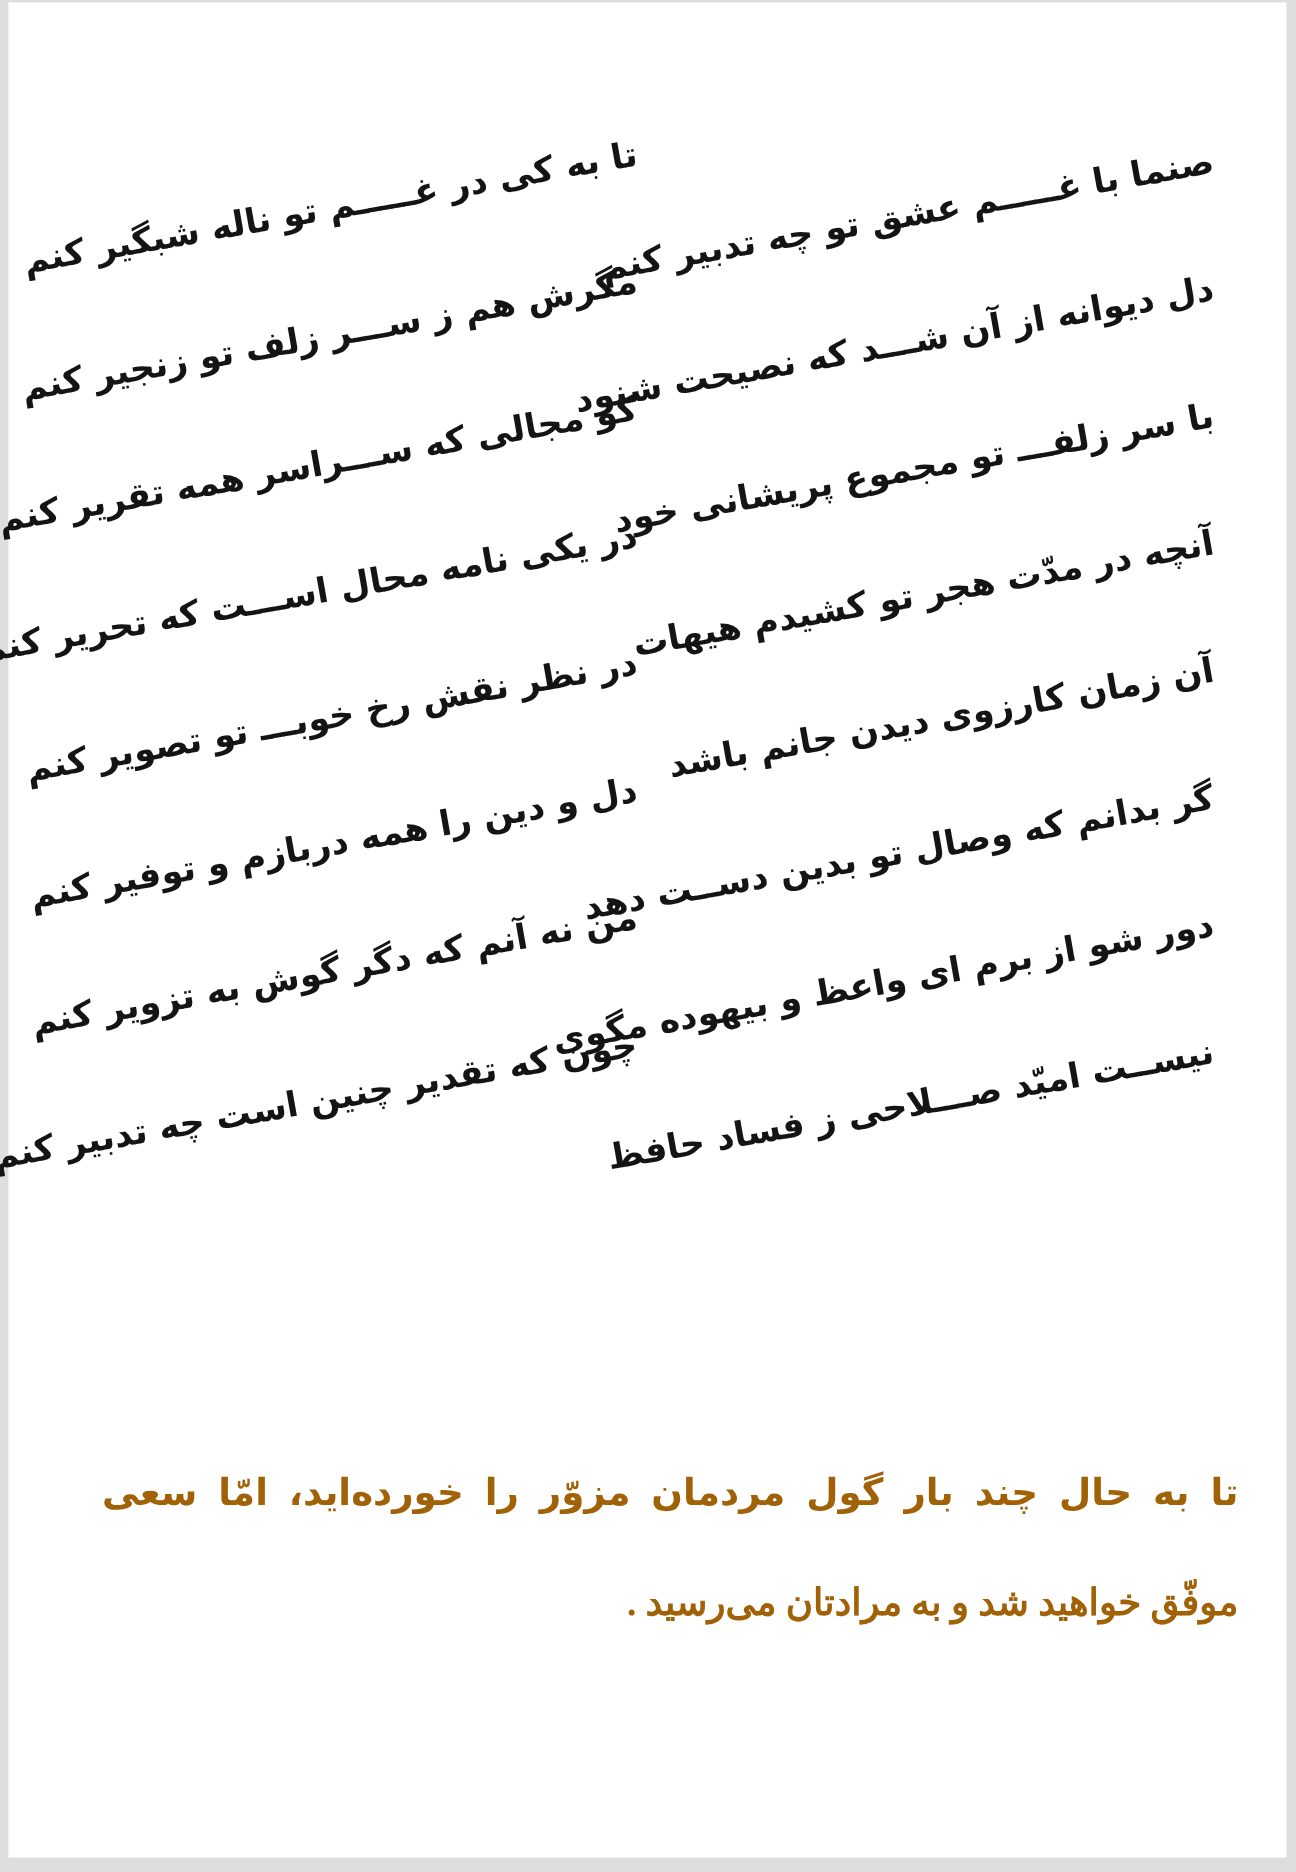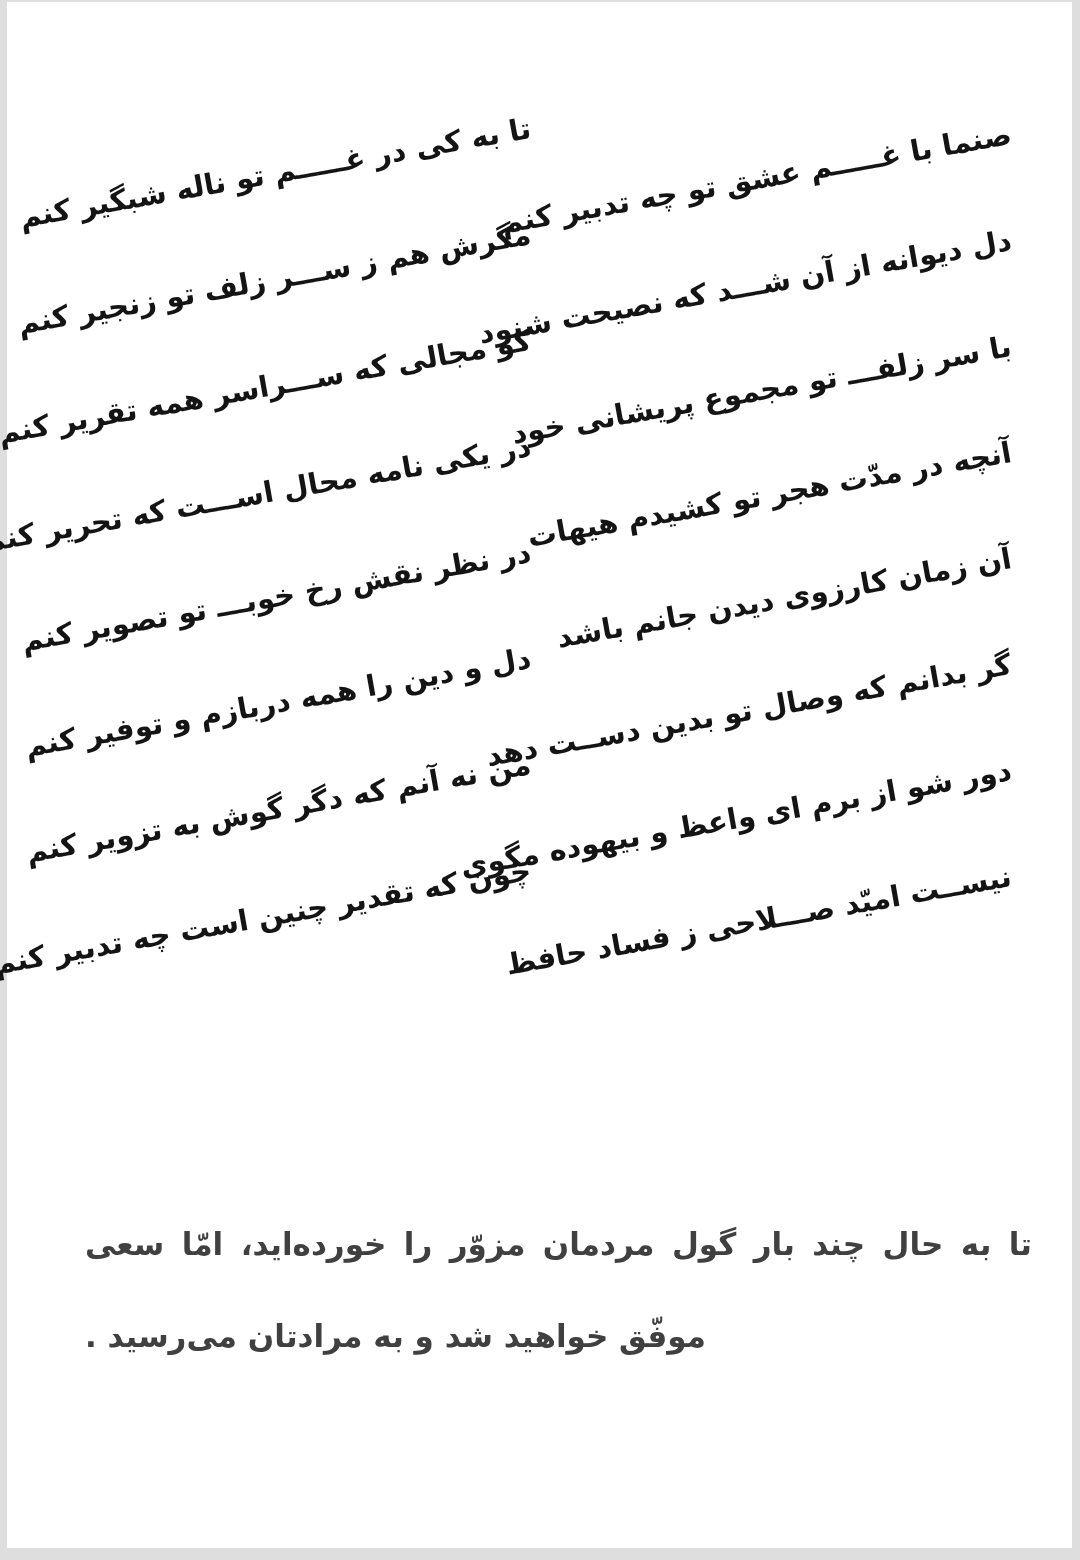--- a/index.html
+++ b/index.html
@@ -56,34 +56,35 @@
     width: 452px;
     text-align: left;
   }
   
   .prose {
     position: absolute;
     top: 1196px;
     left: 78px;
     right: 40px;
     direction: rtl;
-    color: #404040;
+    color: #a16207;
     font-size: 31px;
     font-weight: bold;
     line-height: 92px;
   }
   .prose-line {
     white-space: nowrap;
   }
   .prose-line.fill {
     text-align: justify;
     text-align-last: justify;
   }
   .prose-line.last {
-    text-align: left;
+    text-align: right;
+    font-family: Liberation Serif, serif;
   }
 </style>
 </head>
 <body>
 
 <div class="viewer">
   <div class="page">
 
     <div class="poem">
       <div class="couplet">

